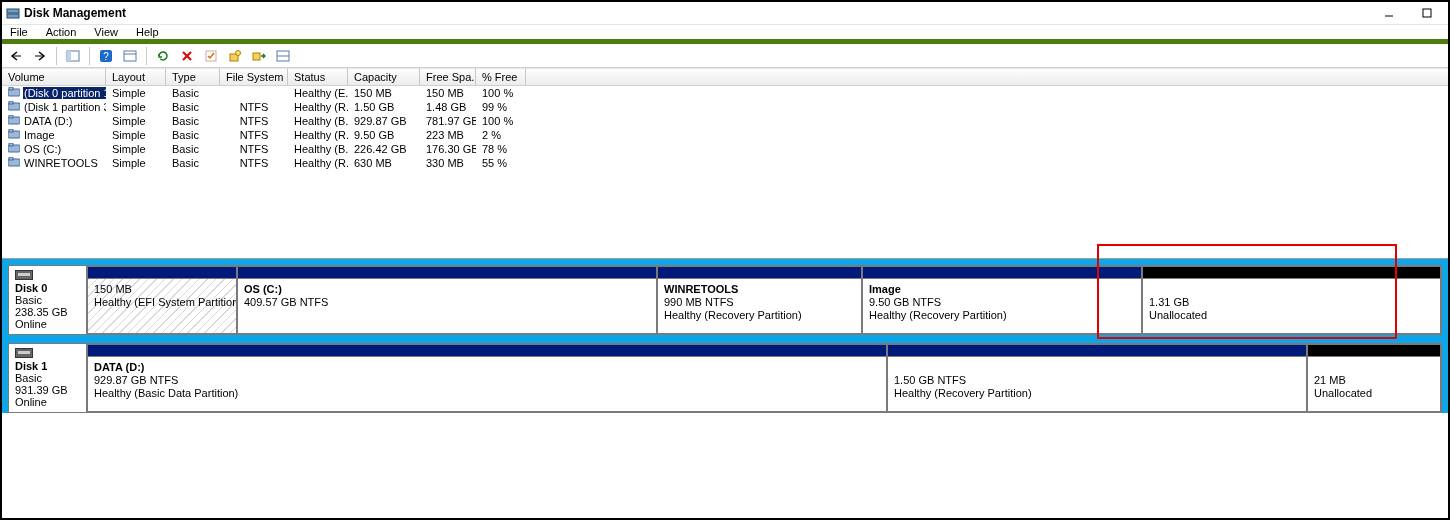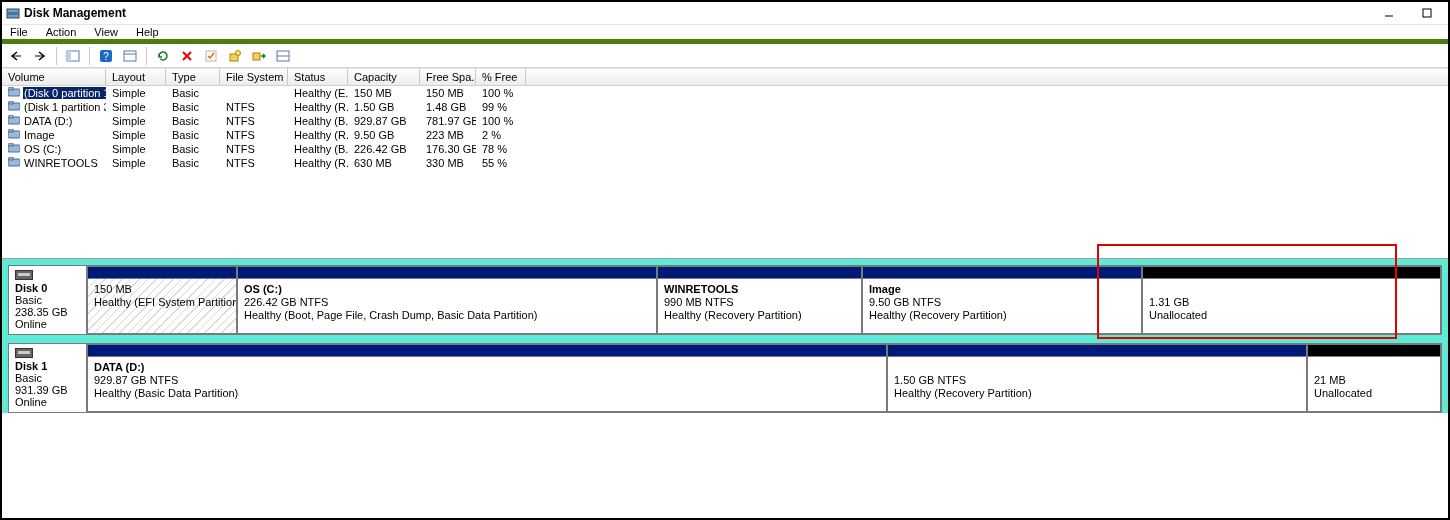--- a/index.html
+++ b/index.html
@@ -82,27 +82,27 @@
     font-size:11px;
   }
   .volicon {
     width:12px;height:10px;margin-right:3px;display:inline-block;
   }
   .selected .vcell:first-child .nametext {
     background:#0a246a; color:#fff;
   }
   .nametext { padding:0 1px; }
   
-  .c-vol{width:104px;} .c-lay{width:60px;} .c-type{width:54px;} .c-fs{width:68px;}
+  .c-vol{width:104px;} .c-lay{width:60px;} .c-type{width:54px;} .c-fs{width:68px;text-align:center;}
   .c-stat{width:60px;} .c-cap{width:72px;} .c-free{width:56px;} .c-pct{width:50px;}
   .c-rest{flex:1;}
   
   .diskpane {
     border-top:1px solid #a0a0a0;
-    background:#5eead4;
+    background:#0ea5e9;
     padding:6px 6px 0 6px;
   }
   .diskrow {
     display:flex;
     margin-bottom:8px;
     border:1px solid #7a7a7a;
     background:#fff;
     position:relative;
     min-height:68px;
   }
@@ -363,22 +363,21 @@
           <span>150 MB</span><br>
           <span>Healthy (EFI System Partition)</span>
         </div>
           </div>
       </div>
       <div class="part" style="width:420px;">
         <div class="bar"></div>
         <div class="plabel-area">
             <div class="plabel">
           <b>OS  (C:)</b><br>
-          <span>226.42 GB NTFS</span><br>
-          <span>Healthy (Boot, Page File, Crash Dump, Basic Data Partition)</span>
+          <span>409.57 GB NTFS</span><br>
         </div>
           </div>
       </div>
       <div class="part" style="width:205px;">
         <div class="bar"></div>
         <div class="plabel-area">
             <div class="plabel">
           <b>WINRETOOLS</b><br>
           <span>990 MB NTFS</span><br>
           <span>Healthy (Recovery Partition)</span>

